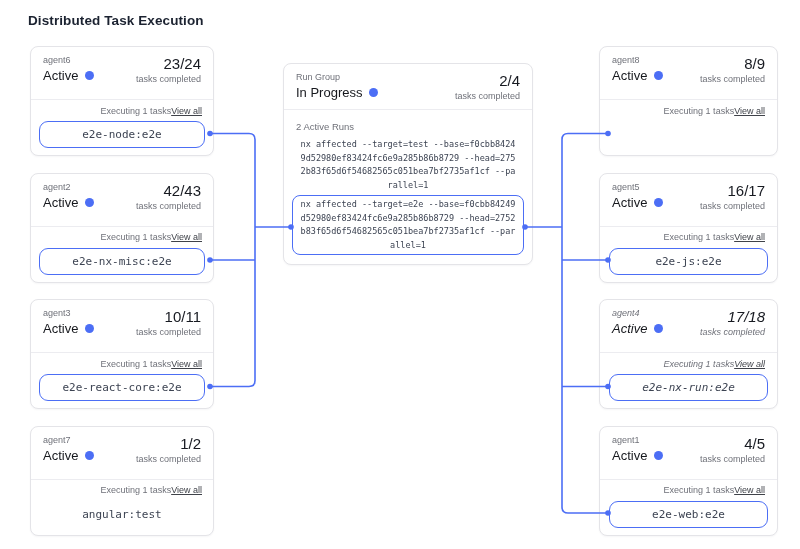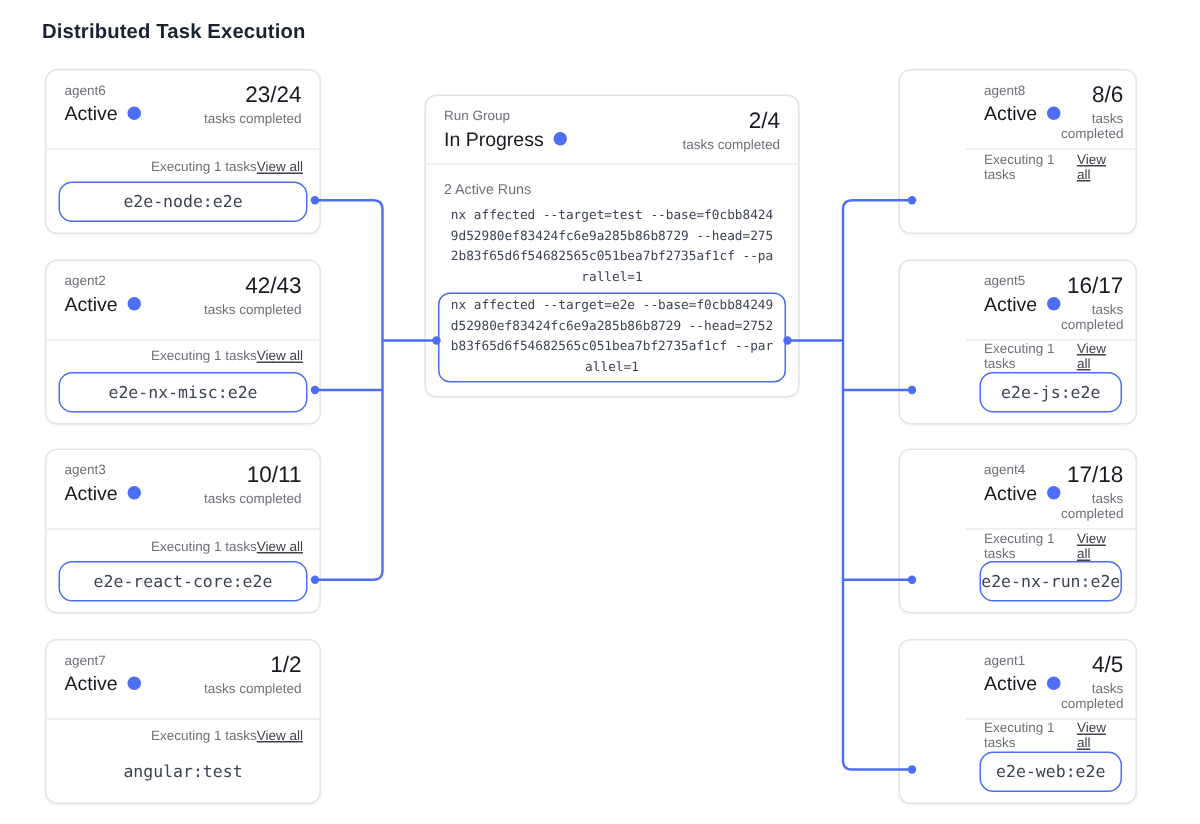--- a/index.html
+++ b/index.html
@@ -6,21 +6,21 @@
   html, body { background: #ffffff; }
   body { font-family: "Liberation Sans", sans-serif; color: #17191f; }
   .stage { position: relative; width: 800px; height: 549px; background: #ffffff; overflow: hidden; }
 
   .page-title { position: absolute; left: 28px; top: 13px; font-size: 13.5px; font-weight: 700; color: #1b2230; letter-spacing: .1px; }
 
   .card { position: absolute; background: #ffffff; border: 1px solid #e4e4e8; border-radius: 8px; box-shadow: 0 1px 2px rgba(20,20,40,.04); }
 
   
   .agent-card { width: 184px; height: 110px; }
-  .agent-card.right { width: 159px; padding-left: 44px; }
+  .agent-card.right { width: 179px; }
   .card-header { height: 53px; padding: 8px 12px 0; border-bottom: 1px solid #ececf0; display: flex; justify-content: space-between; }
   .agent-name { font-size: 9px; color: #6f7179; margin-bottom: 3px; }
   .status-row { display: flex; align-items: center; }
   .status-text { font-size: 13px; color: #16181d; }
   .status-dot { width: 9px; height: 9px; border-radius: 50%; background: #4c6ef5; margin-left: 7px; display: inline-block; }
   .header-right { text-align: right; }
   .count { font-size: 15px; color: #171a21; font-weight: 500; margin-bottom: 2px; }
   .count-label { font-size: 9px; color: #6f7179; }
 
   .card-footer { padding: 4px 8px 0; }
@@ -167,21 +167,21 @@
   <div class="card agent-card right" style="left:599px;top:46px;">
     <div class="card-header">
       <div>
         <div class="agent-name">agent8</div>
         <div class="status-row">
             <span class="status-text">Active</span>
             <span class="status-dot"></span>
           </div>
       </div>
       <div class="header-right">
-        <div class="count">8/6</div>
+        <div class="count">8/9</div>
         <div class="count-label">tasks completed</div>
       </div>
     </div>
     <div class="card-footer">
       <div class="footer-row">
         <span class="executing-label">Executing 1 tasks</span>
         <a class="view-all">View all</a>
       </div>
     </div>
   </div>
@@ -202,21 +202,21 @@
     </div>
     <div class="card-footer">
       <div class="footer-row">
         <span class="executing-label">Executing 1 tasks</span>
         <a class="view-all">View all</a>
       </div>
       <div class="task-pill">e2e-js:e2e</div>
     </div>
   </div>
 
-  <div class="card agent-card right" style="left:599px;top:299px;">
+  <div class="card agent-card right" style="left:599px;top:299px;font-style:italic;">
     <div class="card-header">
       <div>
         <div class="agent-name">agent4</div>
         <div class="status-row">
             <span class="status-text">Active</span>
             <span class="status-dot"></span>
           </div>
       </div>
       <div class="header-right">
         <div class="count">17/18</div>

